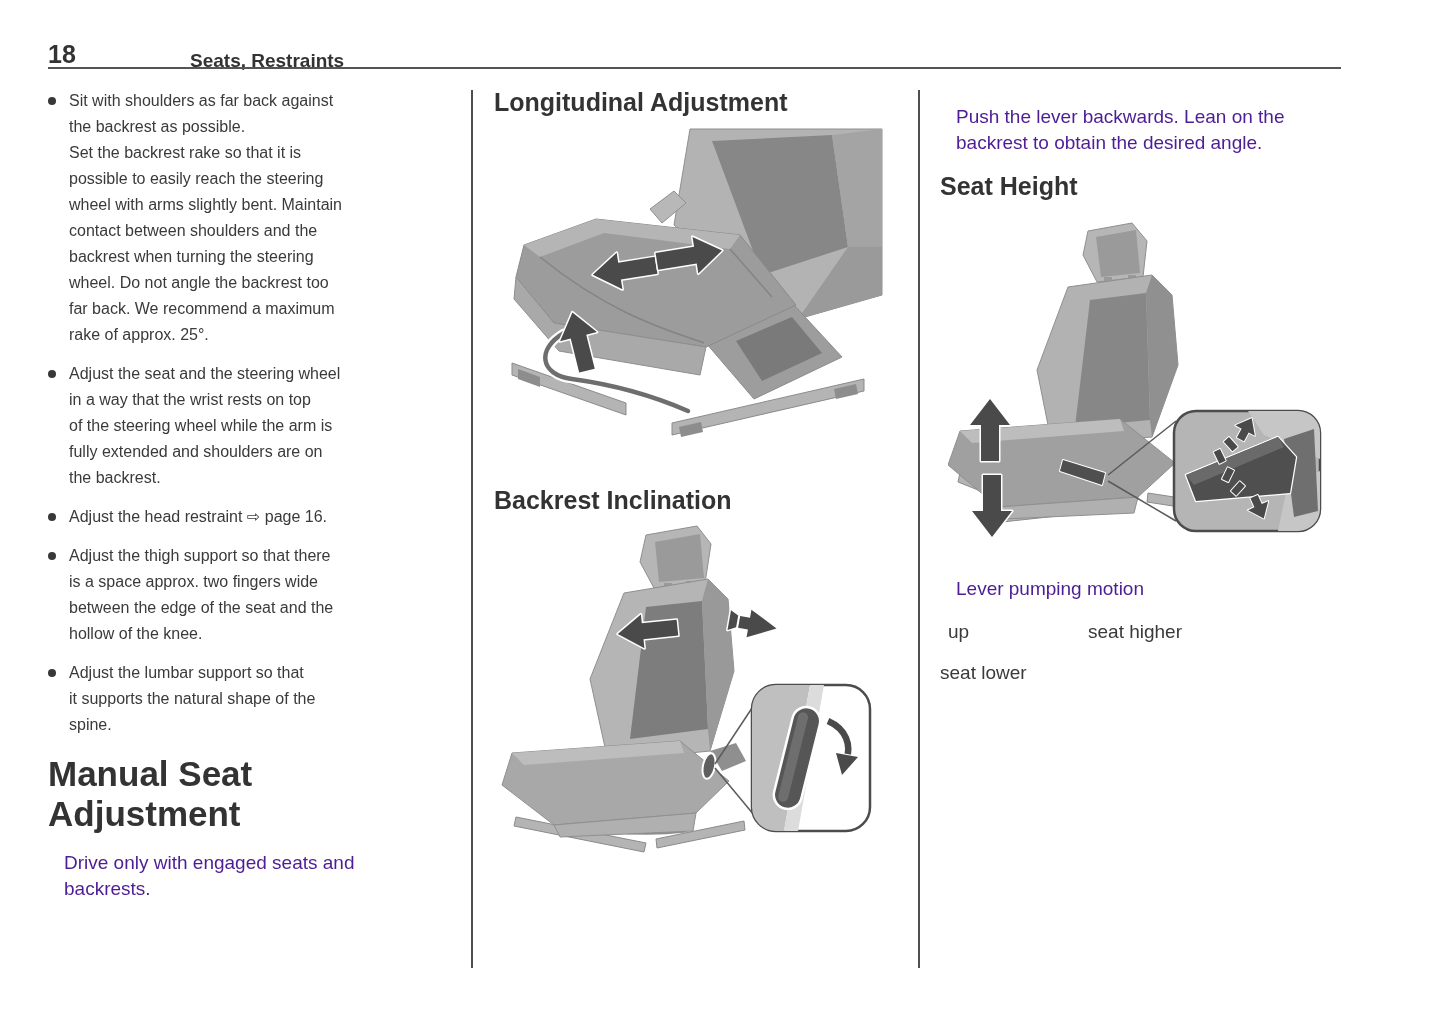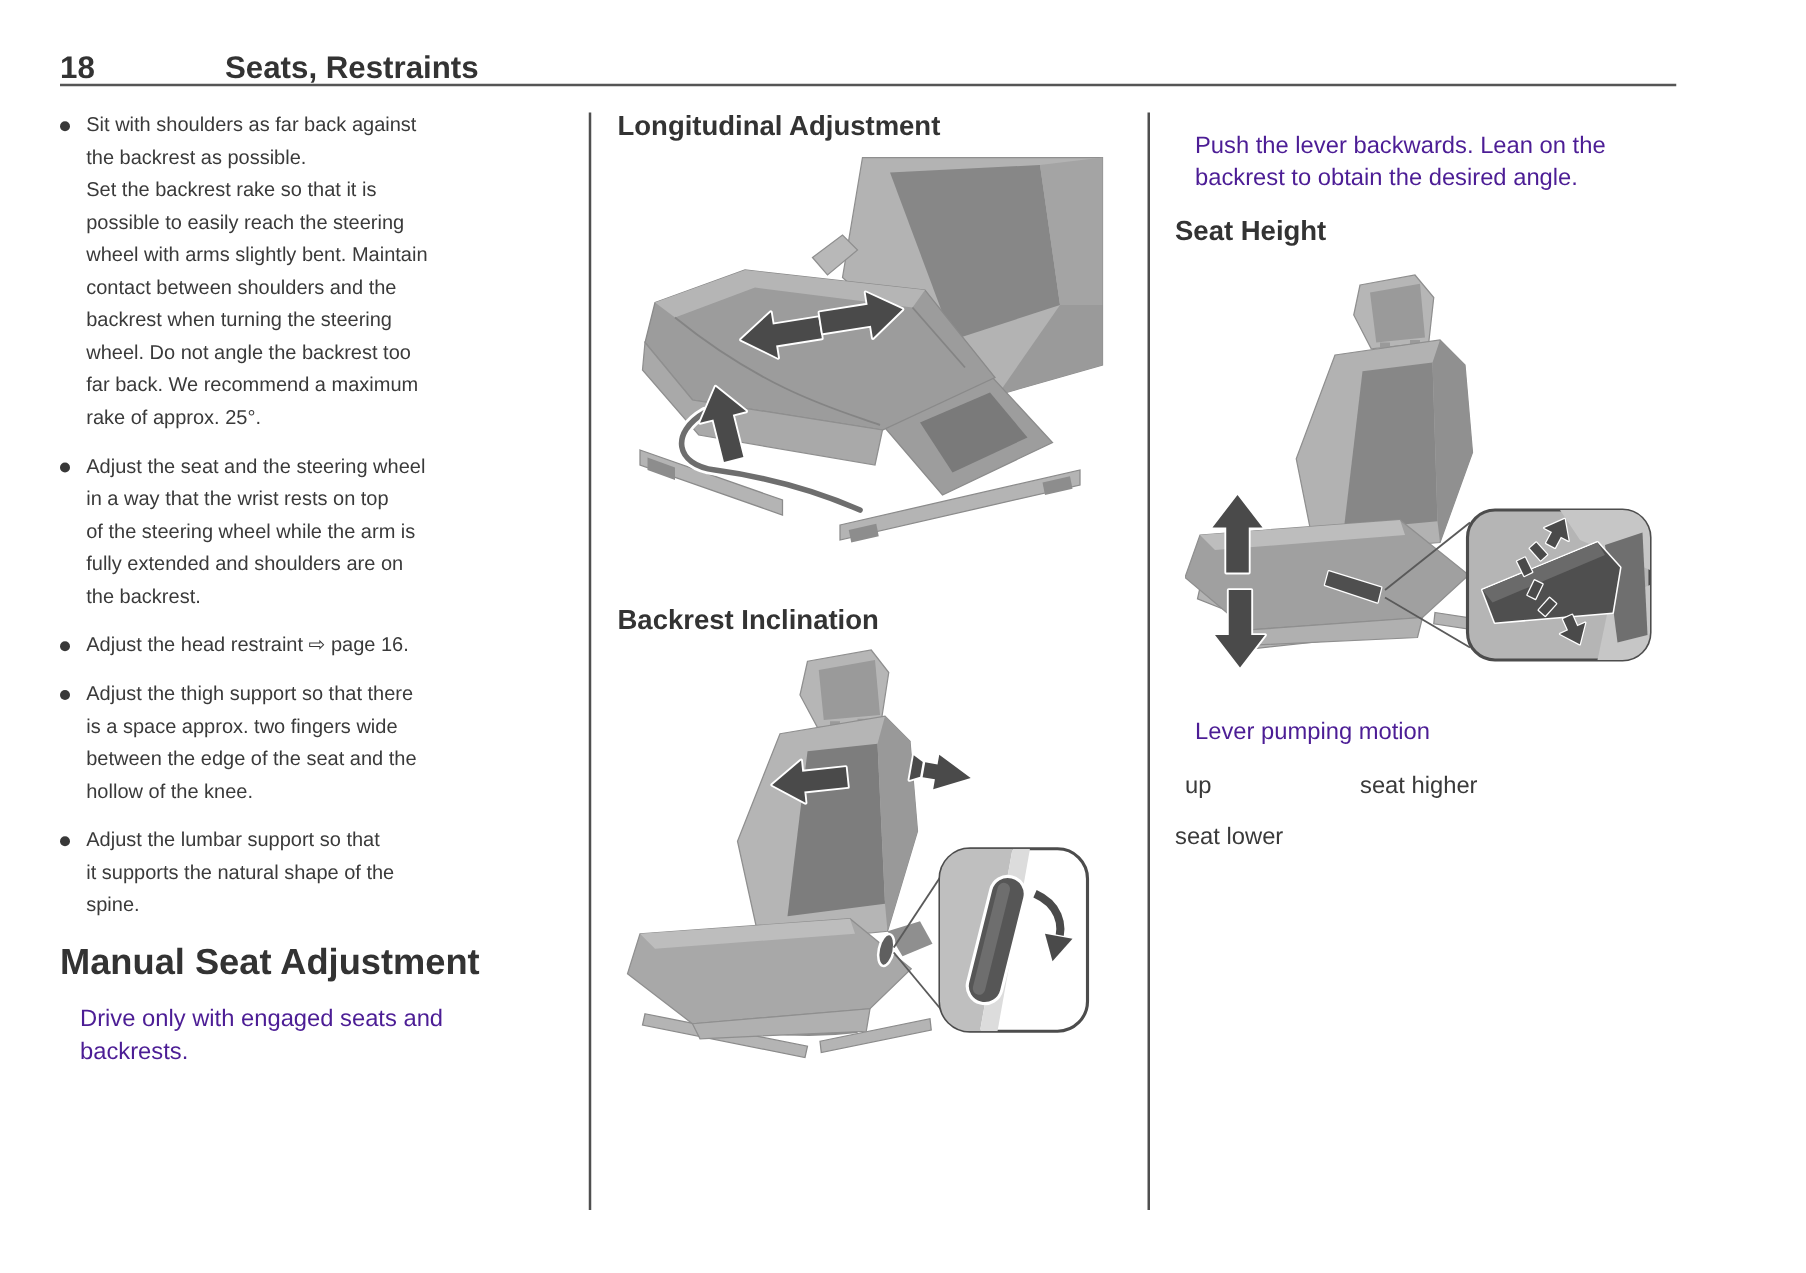--- a/index.html
+++ b/index.html
@@ -3,37 +3,37 @@
 <meta charset="utf-8">
 <style>
   html,body { margin:0; padding:0; background:#ffffff; }
   .page {
     position:relative; width:1445px; height:1018px; background:#ffffff;
     font-family:"Liberation Sans","DejaVu Sans",sans-serif; color:#3a3a3a;
     overflow:hidden;
   }
   
   .page-num { position:absolute; left:48px; top:40px; font-size:25px; font-weight:bold; color:#333; }
-  .chapter  { position:absolute; left:180px; top:40px; margin:0; font-size:25px; font-weight:bold; color:#333; }
+  .chapter  { position:absolute; left:180px; top:40px; margin:10px; font-size:19px; font-weight:bold; color:#333;text-decoration:underline; }
   .rule { position:absolute; left:48px; top:67px; width:1293px; height:2px; background:#555; }
   .divider { position:absolute; top:90px; width:2px; height:878px; background:#4f4f4f; }
   .d1 { left:471px; } .d2 { left:918px; }
   
   .col { position:absolute; top:88px; }
   .col-left  { left:48px;  width:404px; }
   .col-mid   { left:494px; width:404px; }
   .col-right { left:940px; width:404px; }
   
   .body { font-size:19px; line-height:26px; margin:16px; color:#4c1d95; }
   .multiline { white-space:pre-line; }
   .bullets { list-style:none; margin:0; padding:0; }
   .bullets li { position:relative; padding-left:21px; margin:0 0 13px 0; font-size:16px; line-height:26px; }
   .dot { position:absolute; left:0; top:9px; width:8px; height:8px; border-radius:50%; background:#383838; }
-  .h-main { font-size:29px; font-weight:bold; margin:16px 0 9px 0; color:#333; }
-  .h-sub  { font-size:22px; font-weight:bold; margin:0; color:#333; }
+  .h-main { font-size:35px; font-weight:bold; margin:16px 0 9px 0; color:#333; }
+  .h-sub  { font-size:25px; font-weight:bold; margin:0; color:#333; }
   .fig { position:relative; }
   .fig-long     { margin:10px 0 13px 10px; width:380px; height:345px; }
   .fig-backrest { margin:6px 0 0 2px;  width:380px; height:332px; }
   .fig-height   { margin:12px 0 0 8px; width:400px; height:330px; }
   .mt14 { margin-top:14px; }
   .lever-caption { margin-top:33px; }
   .action-table { margin-top:17px; }
   .action-table .row { display:flex; height:41px; font-size:19px; line-height:26px; }
   .action-table .c1 { width:140px; padding-left:8px; }
   

